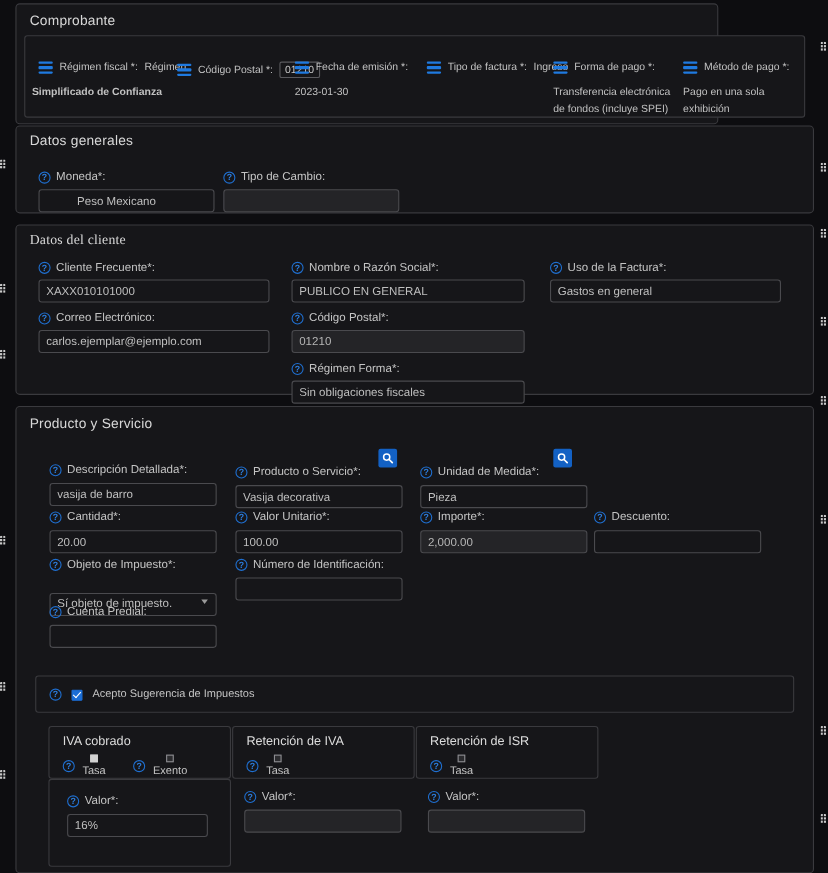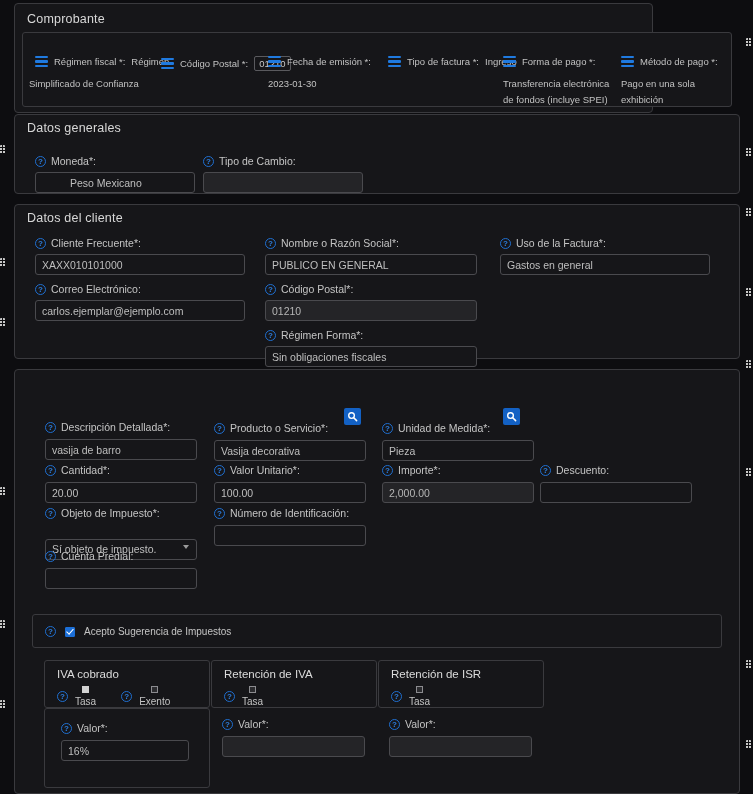--- a/index.html
+++ b/index.html
@@ -185,21 +185,21 @@
       <div class="hgroup" style="left:12px; top:23px; width:130px;">
         <div class="row1">
           <span class="hicon">
               <i></i>
               <i></i>
               <i></i>
             </span>
           <span>Régimen fiscal *:</span>
           <span>Régimen</span>
         </div>
-        <div class="row2" style="margin-left:-6px; max-width:150px;">Simplificado de Confianza</div>
+        <div class="row2" style="margin-left:-6px; max-width:150px;font-weight:bold;">Simplificado de Confianza</div>
       </div>
 
       <div class="hgroup" style="left:138px; top:23px;">
         <div class="row1">
           <span class="hicon">
               <i></i>
               <i></i>
               <i></i>
             </span>
           <span>Código Postal *:</span>
@@ -272,21 +272,21 @@
     <div style="position:absolute; left:188px; top:40px; width:180px;">
       <div class="lbl">
         <span class="help">?</span>
         <span>Tipo de Cambio:</span>
       </div>
       <input class="inp disabled" style="margin-top: 5px; width: 160px;" disabled="" value="">
     </div>
   </div>
 
   <div class="panel" style="left:14px; top:204px; width:726px; height:155px;">
-    <div class="panel-title" style="padding-top:6px;">Datos del cliente</div>
+    <div class="panel-title" style="padding-top:6px;font-family:Liberation Serif, serif;">Datos del cliente</div>
 
     <div style="position:absolute; left:20px; top:32px; width:210px;">
       <div class="lbl">
         <span class="help">?</span>
         <span>Cliente Frecuente*:</span>
       </div>
       <input class="inp" style="margin-top: 5px; width: 210px;" value="XAXX010101000">
       <div class="lbl" style="margin-top:8px;">
         <span class="help">?</span>
         <span>Correo Electrónico:</span>
@@ -315,20 +315,21 @@
     <div style="position:absolute; left:485px; top:32px; width:210px;">
       <div class="lbl">
         <span class="help">?</span>
         <span>Uso de la Factura*:</span>
       </div>
       <input class="inp" style="margin-top: 5px; width: 210px;" value="Gastos en general">
     </div>
   </div>
 
   <div class="panel" style="left:14px; top:369px; width:726px; height:425px;">
+    <div class="panel-title" style="padding-top:8px;">Producto y Servicio</div>
 
     <div style="position:absolute; left:30px; top:51px; width:155px;">
       <div class="lbl">
         <span class="help">?</span>
         <span>Descripción Detallada*:</span>
       </div>
       <input class="inp" style="margin-top: 6px; width: 152px;" value="vasija de barro">
     </div>
 
     <div style="position:absolute; left:199px; top:38px; width:155px;">

